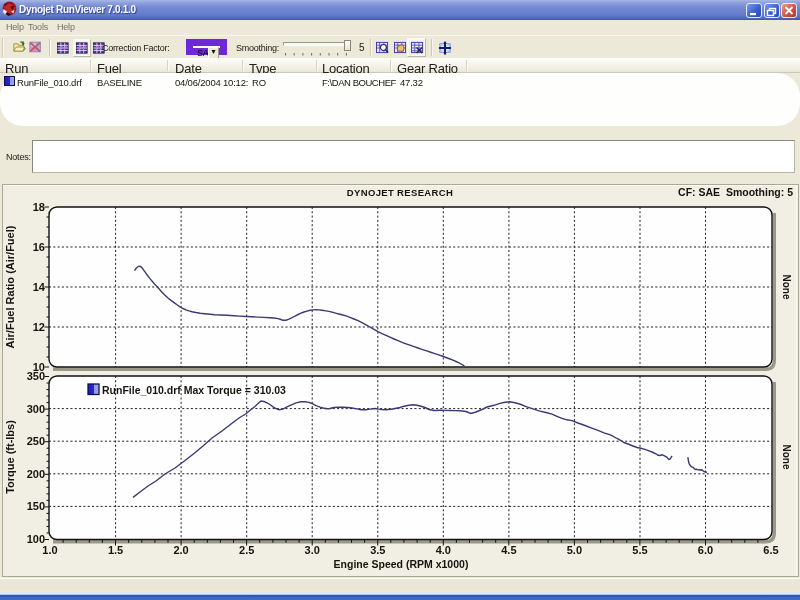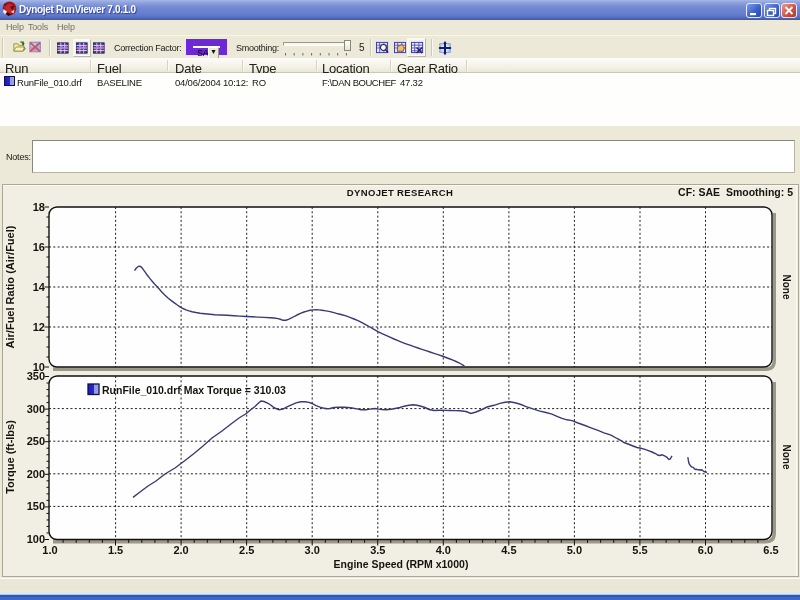--- a/index.html
+++ b/index.html
@@ -25,21 +25,21 @@
 .tsep { position:absolute; top:3px; width:2px; height:17px; border-left:1px solid #CDCABA; border-right:1px solid #F8F7F0; }
 .tlabel { position:absolute; font-size:9px; letter-spacing:-0.25px; color:#21201c; }
 .ticon { position:absolute; top:3px; }
 .tbox { position:absolute; border:1px solid #FBFAF2; border-right-color:#BCB9AB; border-bottom-color:#BCB9AB; background:#F2F0E6; box-shadow:inset 0 0 0 1px rgba(255,255,255,0.5); }
 
 
 #listheader { left:0; top:58px; width:800px; height:15px;
   background:linear-gradient(to bottom,#FDFCF8 0%,#F2F0E4 70%,#EAE7D8 100%); border-bottom:1px solid #CBC8B8; }
 #listheader span { position:absolute; top:2.5px; font-size:13px; letter-spacing:-0.2px; color:#21201c; }
 #listheader i { position:absolute; top:2px; height:11px; border-left:1px solid #D6D3C4; border-right:1px solid #FcFbF6; }
-#listbody { left:0; top:73px; width:800px; height:53px; background:#FEFEFC; }
+#listbody { left:0; top:73px; width:800px; height:53px; background:#FEFEFC;border-radius:23px; }
 #listbody span { position:absolute; top:3.5px; font-size:9.5px; letter-spacing:-0.2px; color:#16150f; }
 #runicon { position:absolute; left:4px; top:3px; width:11px; height:10px; background:linear-gradient(to right,#1B1BC4 0%,#2A2AC8 55%,#9098E4 60%,#A0A4E8 100%); border:1px solid #10104E; }
 
 
 #notes-label { left:6px; top:152px; font-size:9px; letter-spacing:-0.2px; color:#21201c;text-align:center; }
 #notesbox { left:32px; top:140px; width:763px; height:33px; background:#fff;
   border:1px solid #8A887A; border-bottom-color:#B8B5A5; border-right-color:#B8B5A5; }
 
 
 #statusstrip { left:0; top:578px; width:800px; height:14px; background:linear-gradient(to bottom,#EBE8D9 0%,#E9E6D7 70%,#EFEBCF 100%); border-top:1px solid #FDFCF4; }
@@ -102,21 +102,21 @@
   <svg class="ticon" style="left:76px;top:6px" width="12" height="12" viewBox="0 0 14 14">
     <rect x="0.5" y="1" width="12.5" height="12" fill="#4A3C90" stroke="#241E5A"></rect>
     <path d="M0.5 4 H13 M0.5 7 H13 M0.5 10 H13 M4.5 1 V13 M9 1 V13" stroke="#E6E2F2" stroke-width="1"></path>
     <path d="M2 8.5 L5.5 5.5 L8.5 8 L12 4" stroke="#C86ED8" stroke-width="1.5" fill="none"></path>
   </svg>
   <svg class="ticon" style="left:93px;top:6px" width="12" height="12" viewBox="0 0 14 14">
     <rect x="0.5" y="1" width="12.5" height="12" fill="#4A3C90" stroke="#241E5A"></rect>
     <path d="M0.5 4 H13 M0.5 7 H13 M0.5 10 H13 M4.5 1 V13 M9 1 V13" stroke="#E6E2F2" stroke-width="1"></path>
     <path d="M2 8.5 L5.5 5.5 L8.5 8 L12 4" stroke="#C86ED8" stroke-width="1.5" fill="none"></path>
   </svg>
-  <span class="tlabel" style="left:114px;top:7px">Correction Factor:</span>
+  <span class="tlabel" style="left:102px;top:7px">Correction Factor:</span>
   <div style="position:absolute;left:186px;top:3px;width:41px;height:16px;background:#fff;border:7px solid #6d28d9">
     <span style="position:absolute;left:4px;top:2px;font-size:9px;letter-spacing:-0.2px">SAE</span>
     <div style="position:absolute;right:1px;top:1px;width:11px;height:12px;background:#ECE9D8;border:1px solid #fff;border-right-color:#9a978a;border-bottom-color:#9a978a;font-size:7px;text-align:center;color:#111">▼</div>
   </div>
   <span class="tlabel" style="left:236px;top:7px">Smoothing:</span>
   <div style="position:absolute;left:283px;top:6px;width:67px;height:4px;border:1px solid #9a978a;border-bottom-color:#fff;border-right-color:#fff;background:#F8F7F2"></div>
   <div style="position:absolute;left:344px;top:4px;width:7px;height:11px;background:linear-gradient(to bottom,#fff,#E8E5D4);border:1px solid #8a887a"></div>
   <svg class="ticon" style="left:284px;top:16.5px" width="68" height="3">
       <g stroke="#6b6960">
         <path d="M1.5 0 V2.5"></path>

